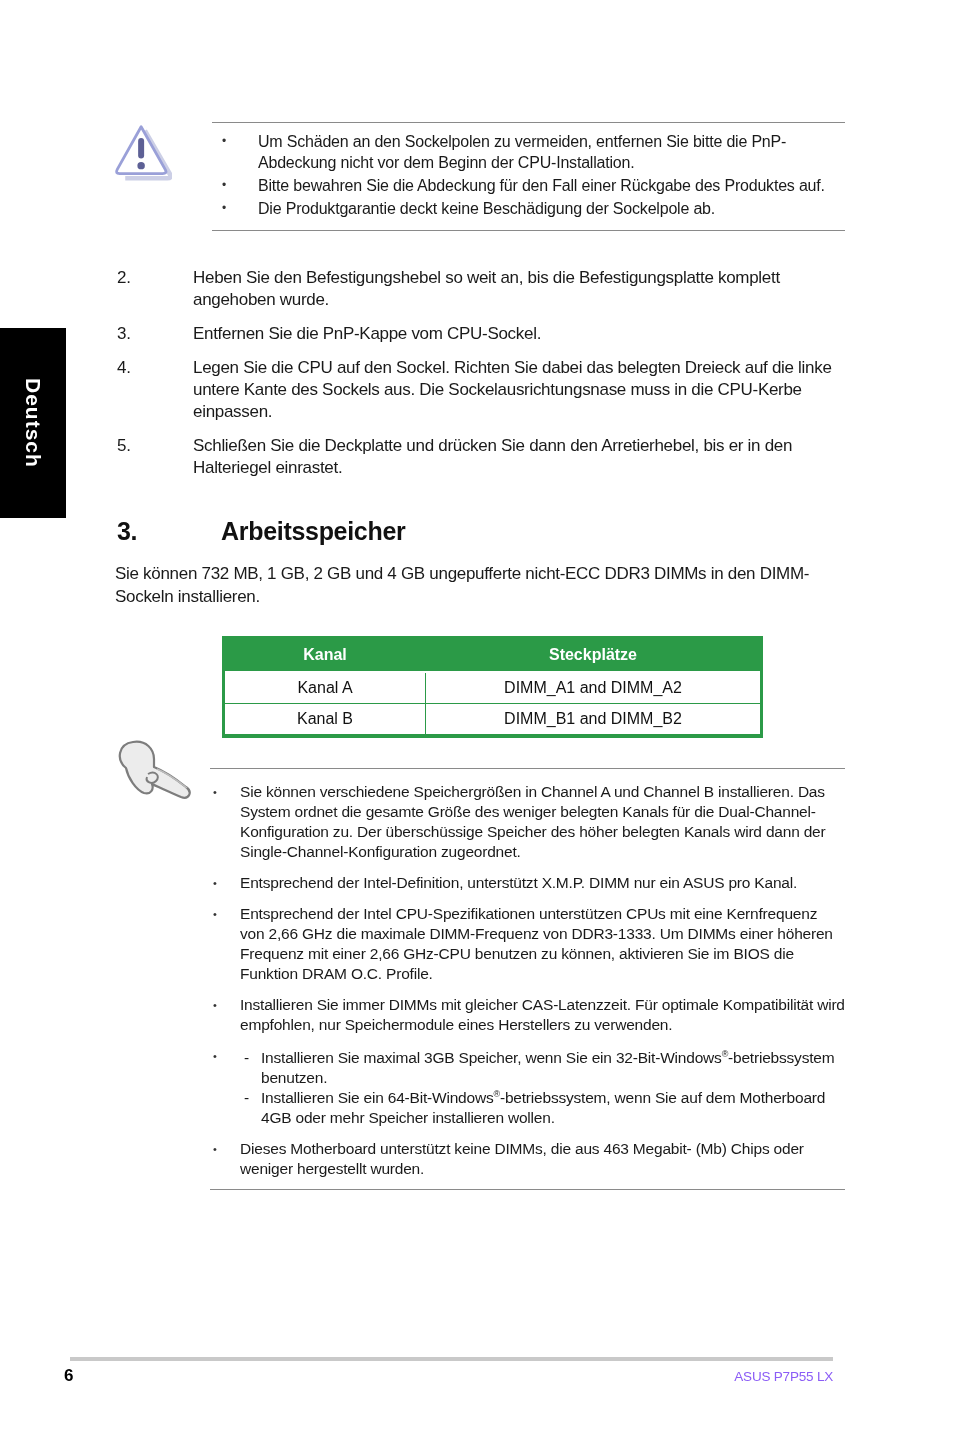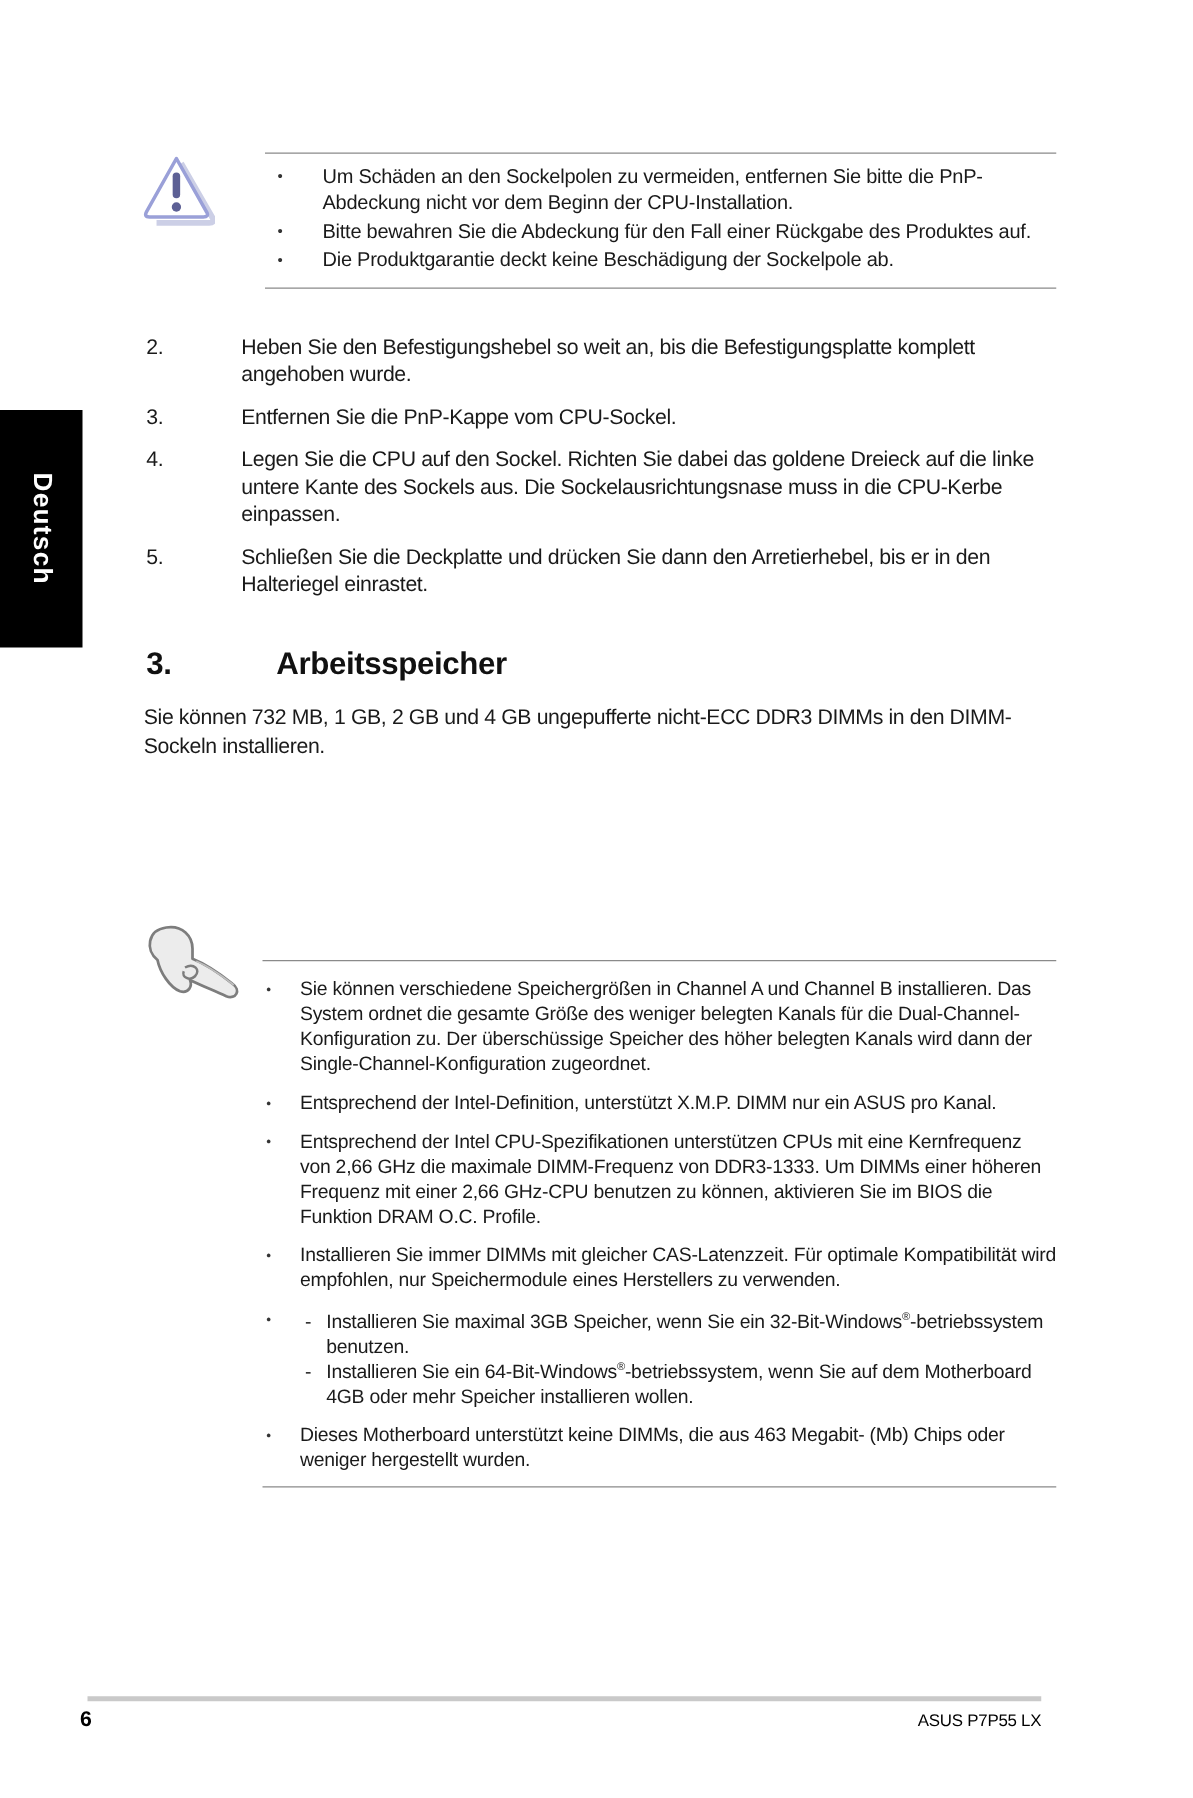--- a/index.html
+++ b/index.html
@@ -78,21 +78,21 @@
   .note .txt { flex:1; }
   .note-subs { margin-top:2px; }
   .sub { display:flex; }
   .sub .dash { flex:none; width:17px; margin-left:4px; }
   .sub .txt { flex:1; }
   sup { font-size:9px; line-height:0; vertical-align:super; }
 
   
   .footer-rule { position:absolute; top:1357px; left:70px; width:763px; height:4px; background:#c9c9c9; }
   .footer-page { position:absolute; top:1366px; left:64px; font-size:17px; font-weight:700; color:#000; }
-  .footer-product { position:absolute; top:1369px; right:121px; font-size:13.5px; letter-spacing:-0.2px; color:#000000; }
+  .footer-product { position:absolute; top:1369px; right:121px; font-size:13.5px; letter-spacing:-0.2px; color:#8b5cf6; }
 </style>
 </head>
 <body>
 
 <div class="page">
 
   <div class="caution-icon">
     <svg width="58" height="62" viewBox="0 0 62 66">
       <path d="M33 9 L60 56 Q62 60 57 60 L12 60" fill="none" stroke="#c3c7e2" stroke-width="5" stroke-linejoin="round" opacity="0.85"></path>
       <path d="M29 5 L55 51 Q57 55 52 55 L6 55 Q1 55 3.5 50.5 Z" fill="#ffffff" stroke="#9aa0d8" stroke-width="3" stroke-linejoin="round"></path>
@@ -120,39 +120,57 @@
     <div class="step">
       <span class="num">2.</span>
       <span class="txt">Heben Sie den Befestigungshebel so weit an, bis die Befestigungsplatte komplett angehoben wurde.</span>
     </div>
     <div class="step">
       <span class="num">3.</span>
       <span class="txt">Entfernen Sie die PnP-Kappe vom CPU-Sockel.</span>
     </div>
     <div class="step">
       <span class="num">4.</span>
-      <span class="txt">Legen Sie die CPU auf den Sockel. Richten Sie dabei das goldene Dreieck auf die linke untere Kante des Sockels aus. Die Sockelausrichtungsnase muss in die CPU-Kerbe einpassen.</span>
+      <span class="txt">Legen Sie die CPU auf den Sockel. Richten Sie dabei das belegten Dreieck auf die linke untere Kante des Sockels aus. Die Sockelausrichtungsnase muss in die CPU-Kerbe einpassen.</span>
     </div>
     <div class="step">
       <span class="num">5.</span>
       <span class="txt">Schließen Sie die Deckplatte und drücken Sie dann den Arretierhebel, bis er in den Halteriegel einrastet.</span>
     </div>
   </div>
 
   <div class="deutsch-tab">
     <span>Deutsch</span>
   </div>
 
   <div class="section-heading">
     <span class="num">3.</span>
     <span class="title">Arbeitsspeicher</span>
   </div>
 
   <div class="intro">Sie können 732 MB, 1 GB, 2 GB und 4 GB ungepufferte nicht-ECC DDR3 DIMMs in den DIMM-Sockeln installieren.</div>
 
+  <table class="mem-table">
+    <thead>
+      <tr>
+        <th class="col-kanal">Kanal</th>
+        <th>Steckplätze</th>
+      </tr>
+    </thead>
+    <tbody>
+      <tr>
+        <td>Kanal A</td>
+        <td>DIMM_A1 and DIMM_A2</td>
+      </tr>
+      <tr>
+        <td>Kanal B</td>
+        <td>DIMM_B1 and DIMM_B2</td>
+      </tr>
+    </tbody>
+  </table>
 
   <div class="hand-icon">
     <svg width="88" height="70" viewBox="0 0 88 70">
       <path d="M16 32 C6 24 8 8 23 6 C36 4 44 13 44 23 L44 31
                C54 35 66 43 76 51 C83 56 79 64 71 61 C60 56 50 52 42 48
                C44 53 41 59 34 57 C26 54 18 42 16 32 Z" fill="#ececec" stroke="#7d7d7d" stroke-width="2.2" stroke-linejoin="round"></path>
       <path d="M38 38 C45 34 51 40 46 45 C42 49 35 46 37 41" fill="none" stroke="#7d7d7d" stroke-width="2"></path>
       <path d="M47 33 C57 37 68 45 77 52" fill="none" stroke="#bdbdbd" stroke-width="1.5"></path>
     </svg>
   </div>

